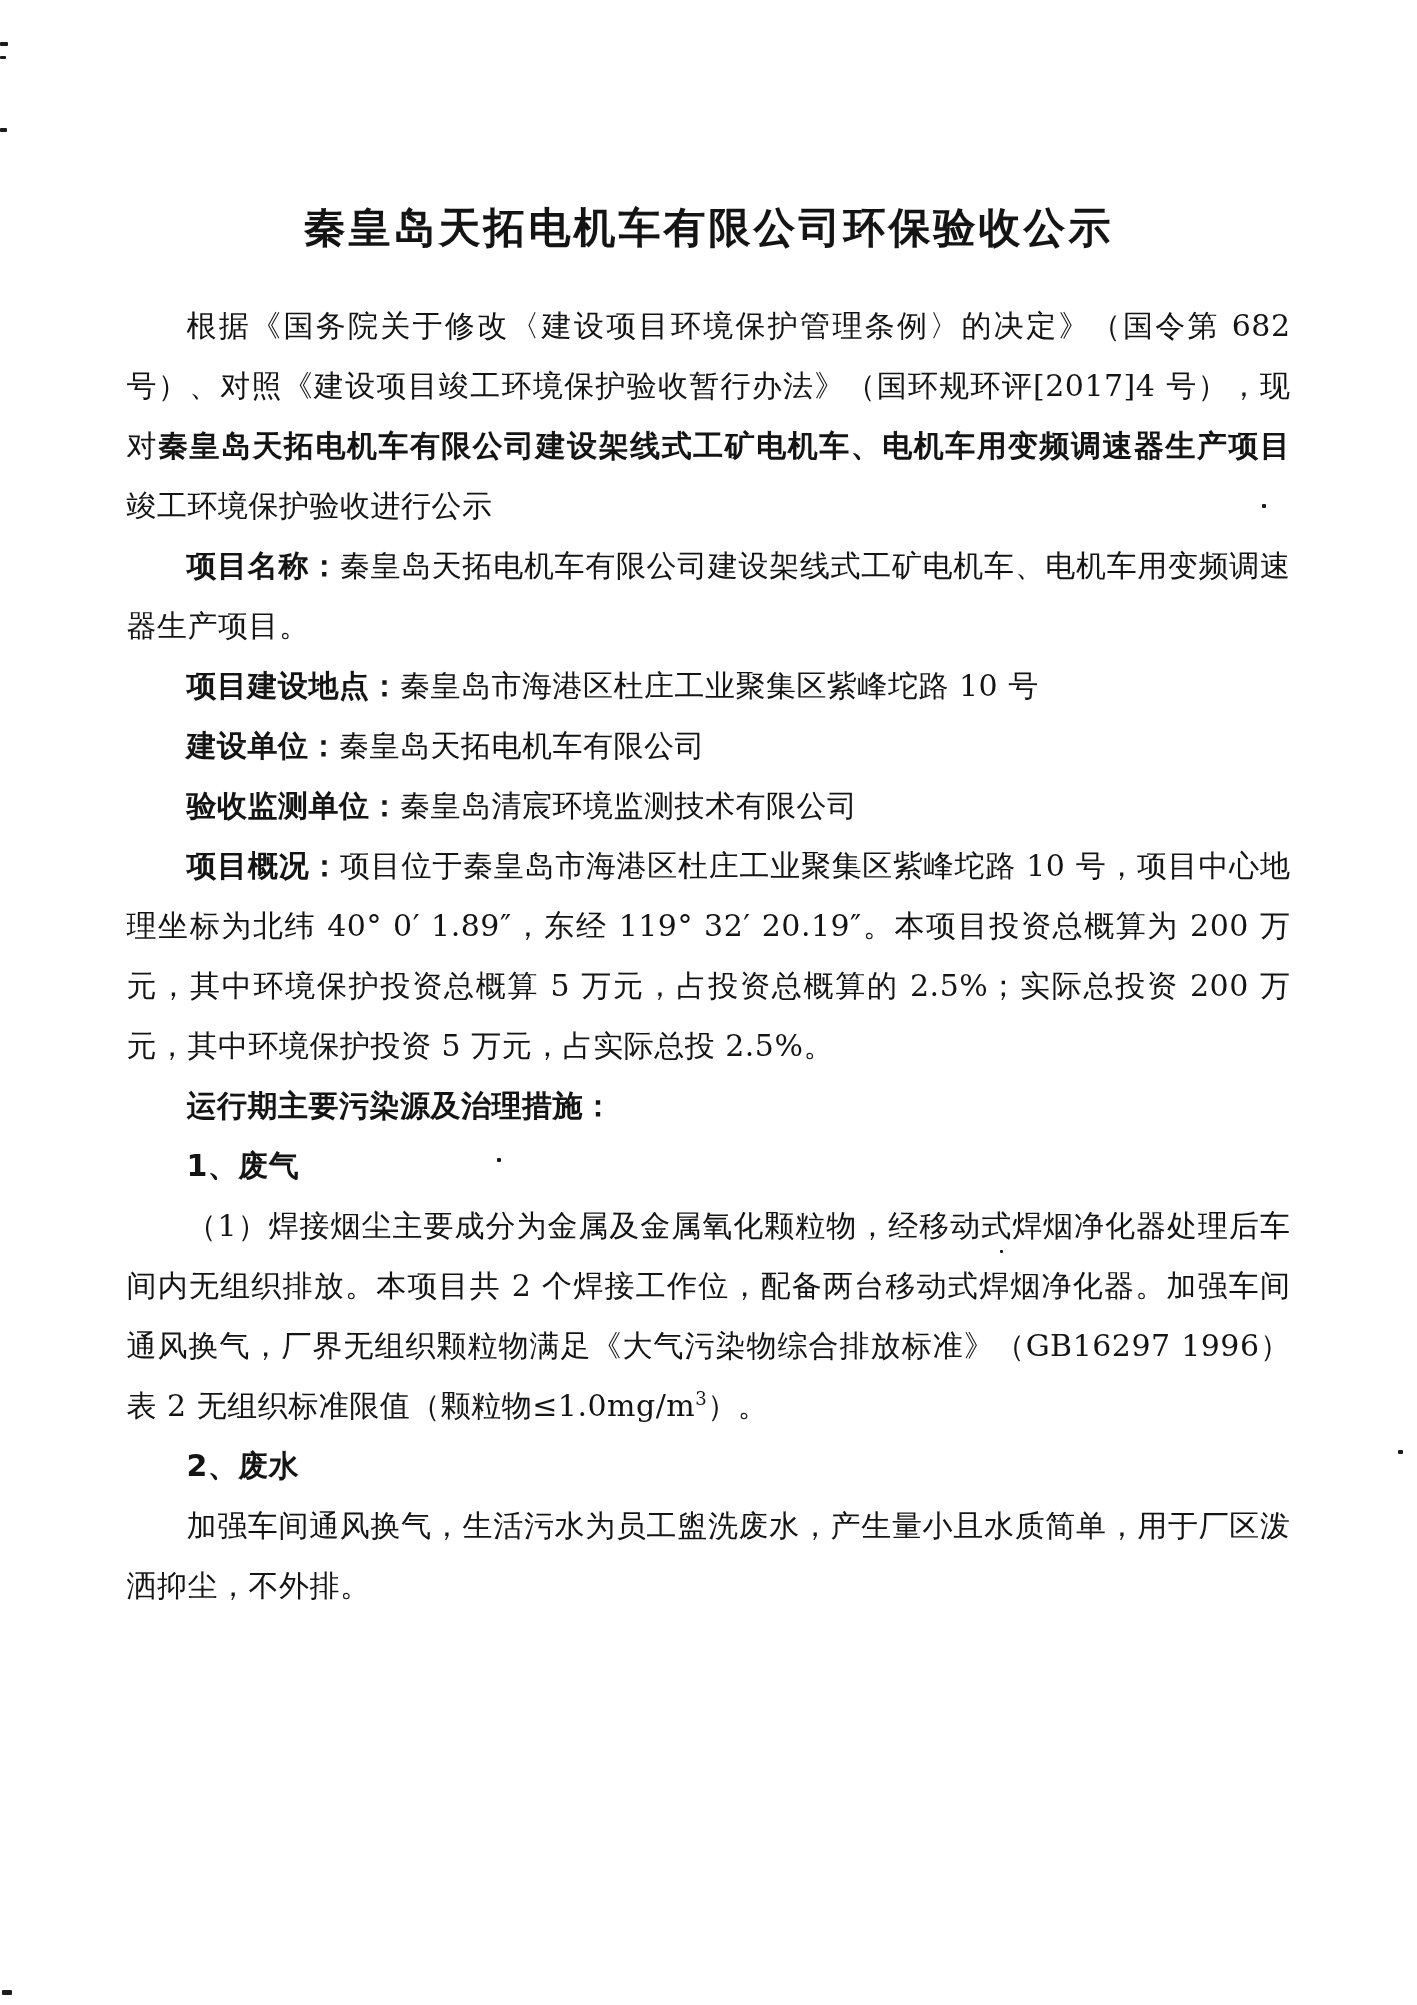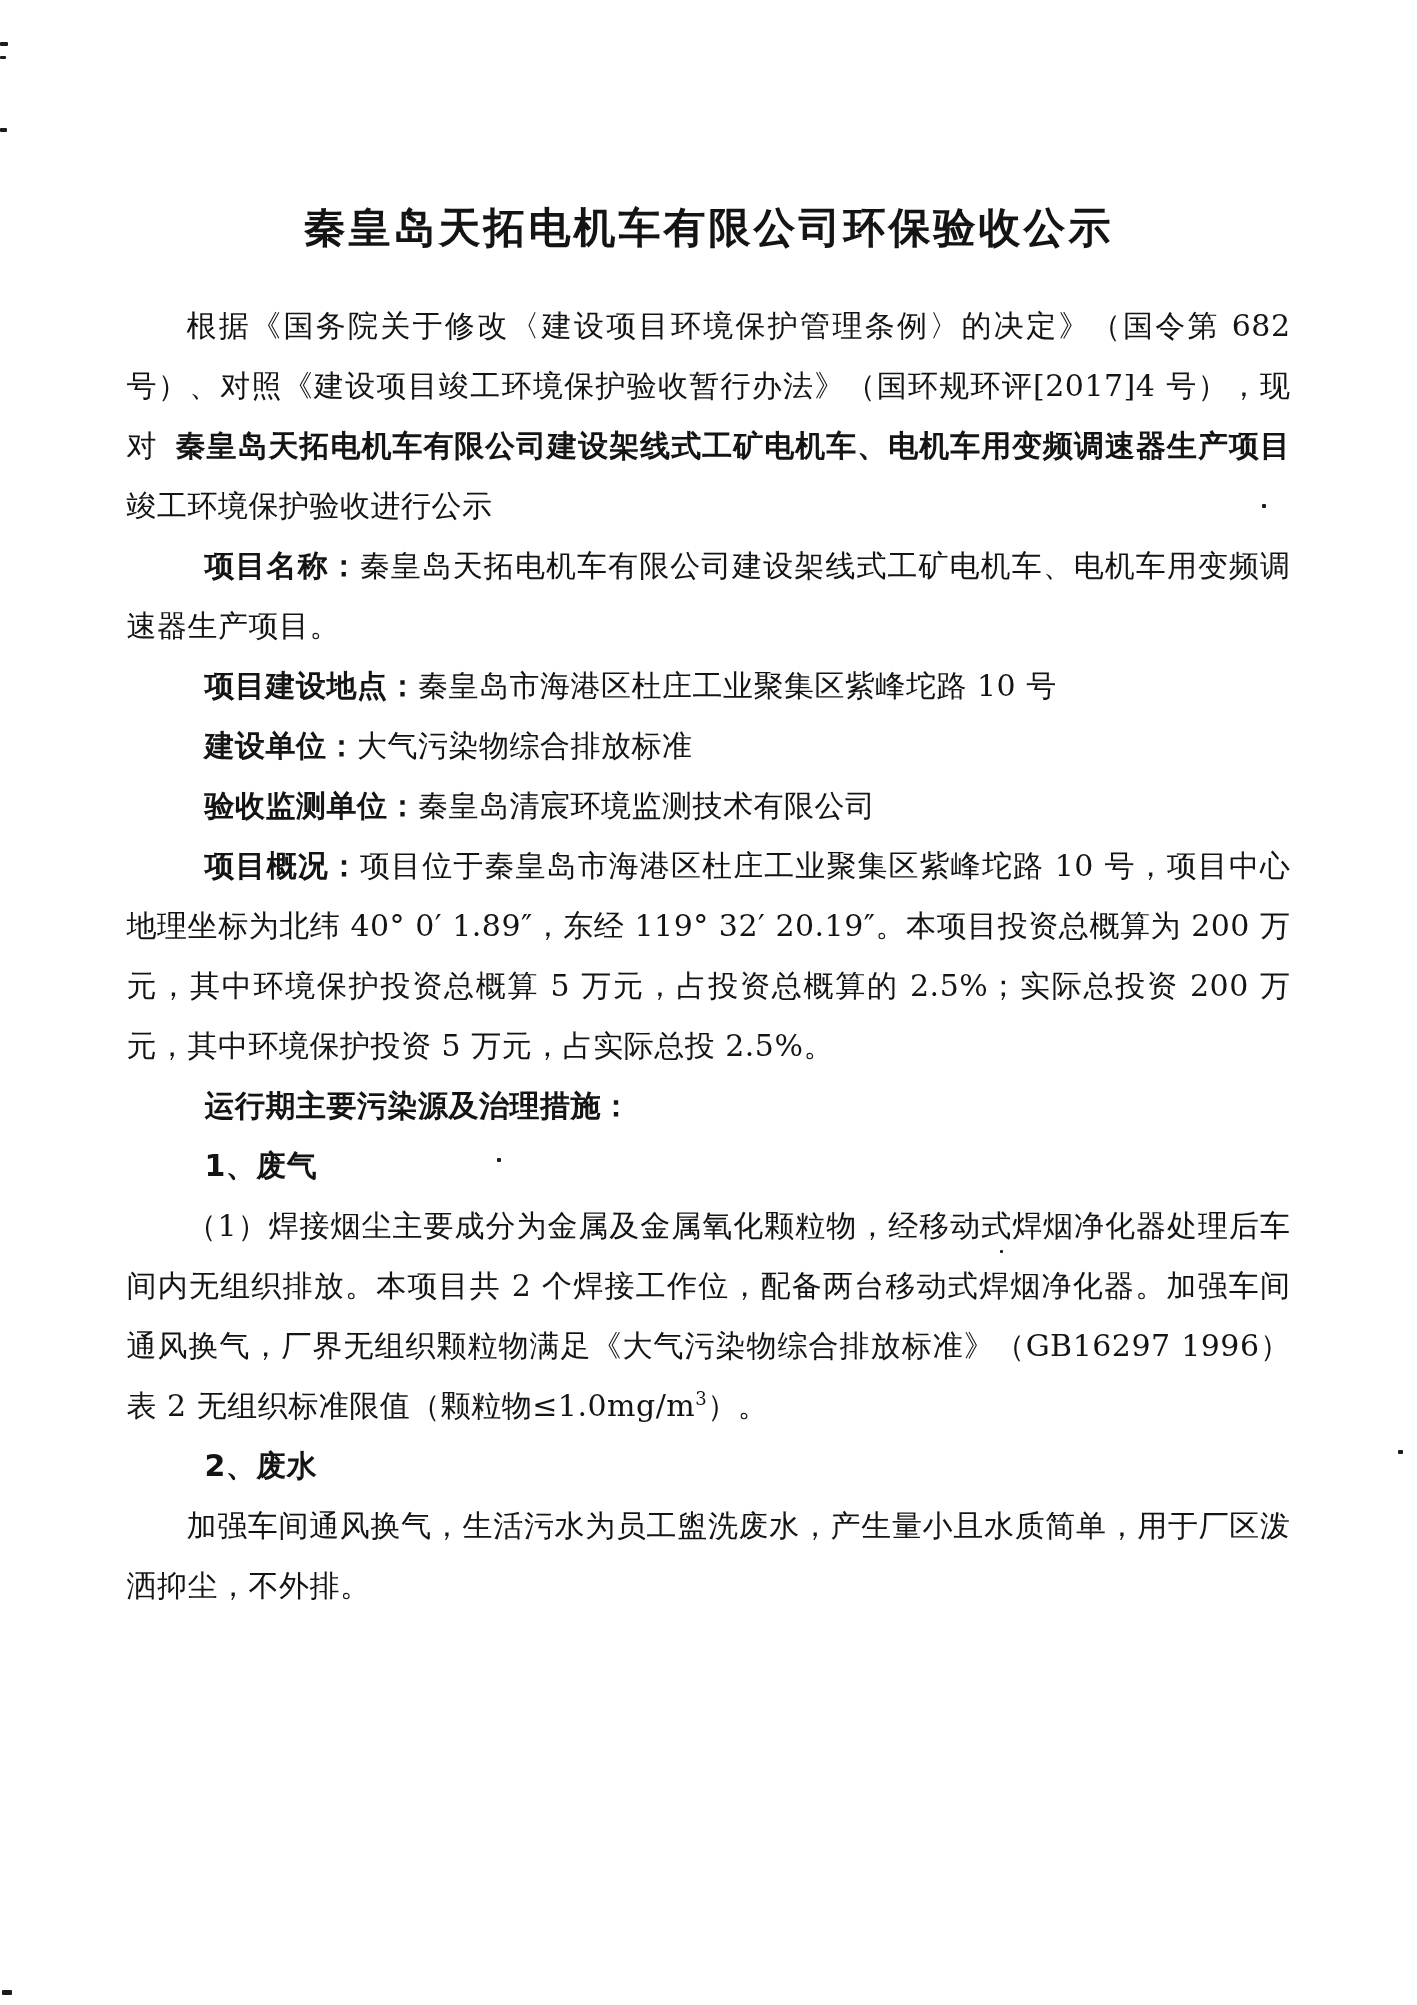--- a/index.html
+++ b/index.html
@@ -36,21 +36,20 @@
     font-size: 30px;
     line-height: 60px;
     text-align: justify;
     text-indent: 2em;
     letter-spacing: 0.5px;
     word-break: break-all;
   }
   .run-bold {
     font-weight: 700;
     font-family: "DejaVu Sans", "Liberation Sans", sans-serif;
-    margin-left: 18px;
   }
   .para sup {
     font-size: 18px;
     line-height: 0;
     vertical-align: super;
   }
   .artifact {
     position: absolute;
     background: #1c1c1c;
     border-radius: 1px;
@@ -58,21 +57,21 @@
 </style>
 </head>
 <body>
 
 <div class="page">
   <h1 class="title">秦皇岛天拓电机车有限公司环保验收公示</h1>
   <div class="content">
       <p class="para"><span>根据《国务院关于修改〈建设项目环境保护管理条例〉的决定》（国令第 682 号）、对照《建设项目竣工环境保护验收暂行办法》（国环规环评[2017]4 号），现对</span><span class="run-bold">秦皇岛天拓电机车有限公司建设架线式工矿电机车、电机车用变频调速器生产项目</span><span> 竣工环境保护验收进行公示</span></p>
       <p class="para"><span class="run-bold">项目名称：</span><span>秦皇岛天拓电机车有限公司建设架线式工矿电机车、电机车用变频调速器生产项目。</span></p>
       <p class="para"><span class="run-bold">项目建设地点：</span><span>秦皇岛市海港区杜庄工业聚集区紫峰坨路 10 号</span></p>
-      <p class="para"><span class="run-bold">建设单位：</span><span>大气污染物综合排放标准</span></p>
+      <p class="para"><span class="run-bold">建设单位：</span><span>秦皇岛天拓电机车有限公司</span></p>
       <p class="para"><span class="run-bold">验收监测单位：</span><span>秦皇岛清宸环境监测技术有限公司</span></p>
       <p class="para"><span class="run-bold">项目概况：</span><span>项目位于秦皇岛市海港区杜庄工业聚集区紫峰坨路 10 号，项目中心地理坐标为北纬 40° 0′ 1.89″，东经 119° 32′ 20.19″。本项目投资总概算为 200 万元，其中环境保护投资总概算 5 万元，占投资总概算的 2.5%；实际总投资 200 万元，其中环境保护投资 5 万元，占实际总投 2.5%。</span></p>
       <p class="para"><span class="run-bold">运行期主要污染源及治理措施：</span></p>
       <p class="para"><span class="run-bold">1、废气</span></p>
       <p class="para"><span>（1）焊接烟尘主要成分为金属及金属氧化颗粒物，经移动式焊烟净化器处理后车间内无组织排放。本项目共 2 个焊接工作位，配备两台移动式焊烟净化器。加强车间通风换气，厂界无组织颗粒物满足《大气污染物综合排放标准》（GB16297 1996）表 2 无组织标准限值（颗粒物≤1.0mg/m</span><sup>3</sup><span>）。</span></p>
       <p class="para"><span class="run-bold">2、废水</span></p>
       <p class="para"><span>加强车间通风换气，生活污水为员工盥洗废水，产生量小且水质简单，用于厂区泼洒抑尘，不外排。</span></p>
     </div>
 <div class="artifact" style="left: 0px; top: 42px; width: 8px; height: 4px;"></div>
     <div class="artifact" style="left: 0px; top: 56px; width: 6px; height: 3px;"></div>

